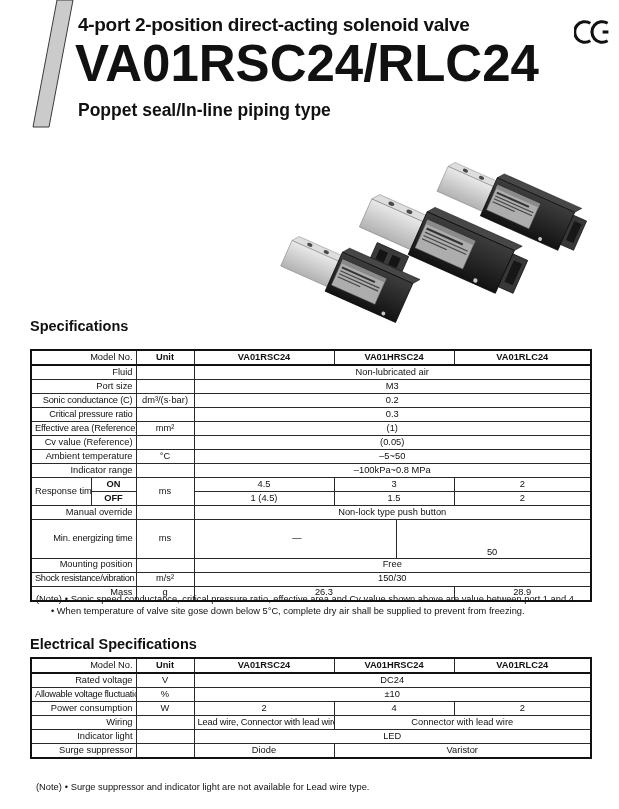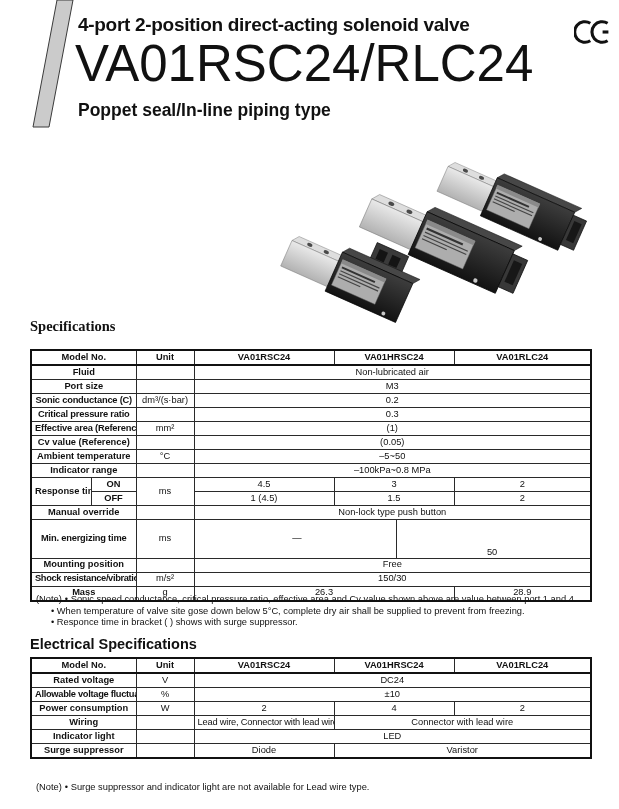--- a/index.html
+++ b/index.html
@@ -2,40 +2,40 @@
 <html><head>
 <meta charset="utf-8">
 <style>
   html,body{margin:0;padding:0;background:#ffffff;}
   #page{position:relative;width:619px;height:809px;background:#ffffff;overflow:hidden;
         font-family:"Liberation Sans", sans-serif;color:#111;}
   
   .stripe-svg{position:absolute;left:0;top:0;}
   .small-title{position:absolute;left:78px;top:14px;font-size:19px;font-weight:bold;
                letter-spacing:-0.3px;white-space:nowrap;}
-  .model-title{position:absolute;left:75px;top:34px;font-size:51px;font-weight:normal;
+  .model-title{position:absolute;left:75px;top:34px;font-size:51px;font-weight:bold;
                letter-spacing:0px;white-space:nowrap;text-align:right;}
   .sub-title{position:absolute;left:78px;top:100px;font-size:17.5px;font-weight:bold;
              white-space:nowrap;}
   .ce-svg{position:absolute;left:574px;top:19px;}
   
   .photo-svg{position:absolute;left:280px;top:148px;}
   
   .sec-heading{position:absolute;left:30px;font-size:14.5px;font-weight:bold;white-space:nowrap;}
-  #spec-heading{top:318px;font-family:Liberation Serif, serif;}
+  #spec-heading{top:318px;}
   #elec-heading{top:636px;text-align:center;}
   
   table.datatable{position:absolute;left:30px;width:560px;border-collapse:collapse;
         table-layout:fixed;border:2px solid #111;background:#fff;}
   #spec-table{top:349px;}
   #elec-table{top:657px;}
   .datatable td{border:1px solid #2a2a2a;font-size:9.3px;height:13px;padding:0 3px;
         line-height:1.05;white-space:nowrap;overflow:hidden;vertical-align:middle;}
   .datatable tr.head td{border-bottom:2px solid #111;}
-  .lbl{font-weight:bold;text-align:center;}
+  .lbl{font-weight:normal;text-align:right;}
   .ctr{text-align:center;}
   .b{font-weight:bold;margin-left:24px;}
   .cond{font-size:8.3px;letter-spacing:-0.2px;}
   .xcond{font-size:7.2px;letter-spacing:-0.3px;}
   .xxcond{font-size:6px;letter-spacing:-0.35px;}
   .smallval{font-size:7.4px;letter-spacing:-0.2px;}
   .wrap{white-space:normal;line-height:1.15;}
   .nopad{padding:0;}
   .split{display:flex;height:100%;align-items:stretch;}
   .split .sl{width:51%;border-right:1px solid #2a2a2a;display:flex;align-items:center;justify-content:center;}
@@ -236,21 +236,20 @@
       <td class="ctr">g</td>
       <td colspan="2" class="ctr">26.3</td>
       <td class="ctr">28.9</td>
     </tr>
     </tbody>
   </table>
 
   <div class="note-block" id="spec-notes">
     <div><span class="note-label">(Note)</span><span>• Sonic speed conductance, critical pressure ratio, effective area and Cv value shown above are value between port 1 and 4.</span></div>
     <div class="note-indent">• When temperature of valve site gose down below 5°C, complete dry air shall be supplied to prevent from freezing.</div>
-    <div class="note-indent">• Responce time in bracket (  ) shows with surge suppressor.</div>
   </div>
 
   <div class="sec-heading" id="elec-heading">Electrical Specifications</div>
 
   <table class="datatable" id="elec-table">
     <colgroup>
       <col style="width:60px">
         <col style="width:45px">
         <col style="width:58px">
       <col style="width:140px">

